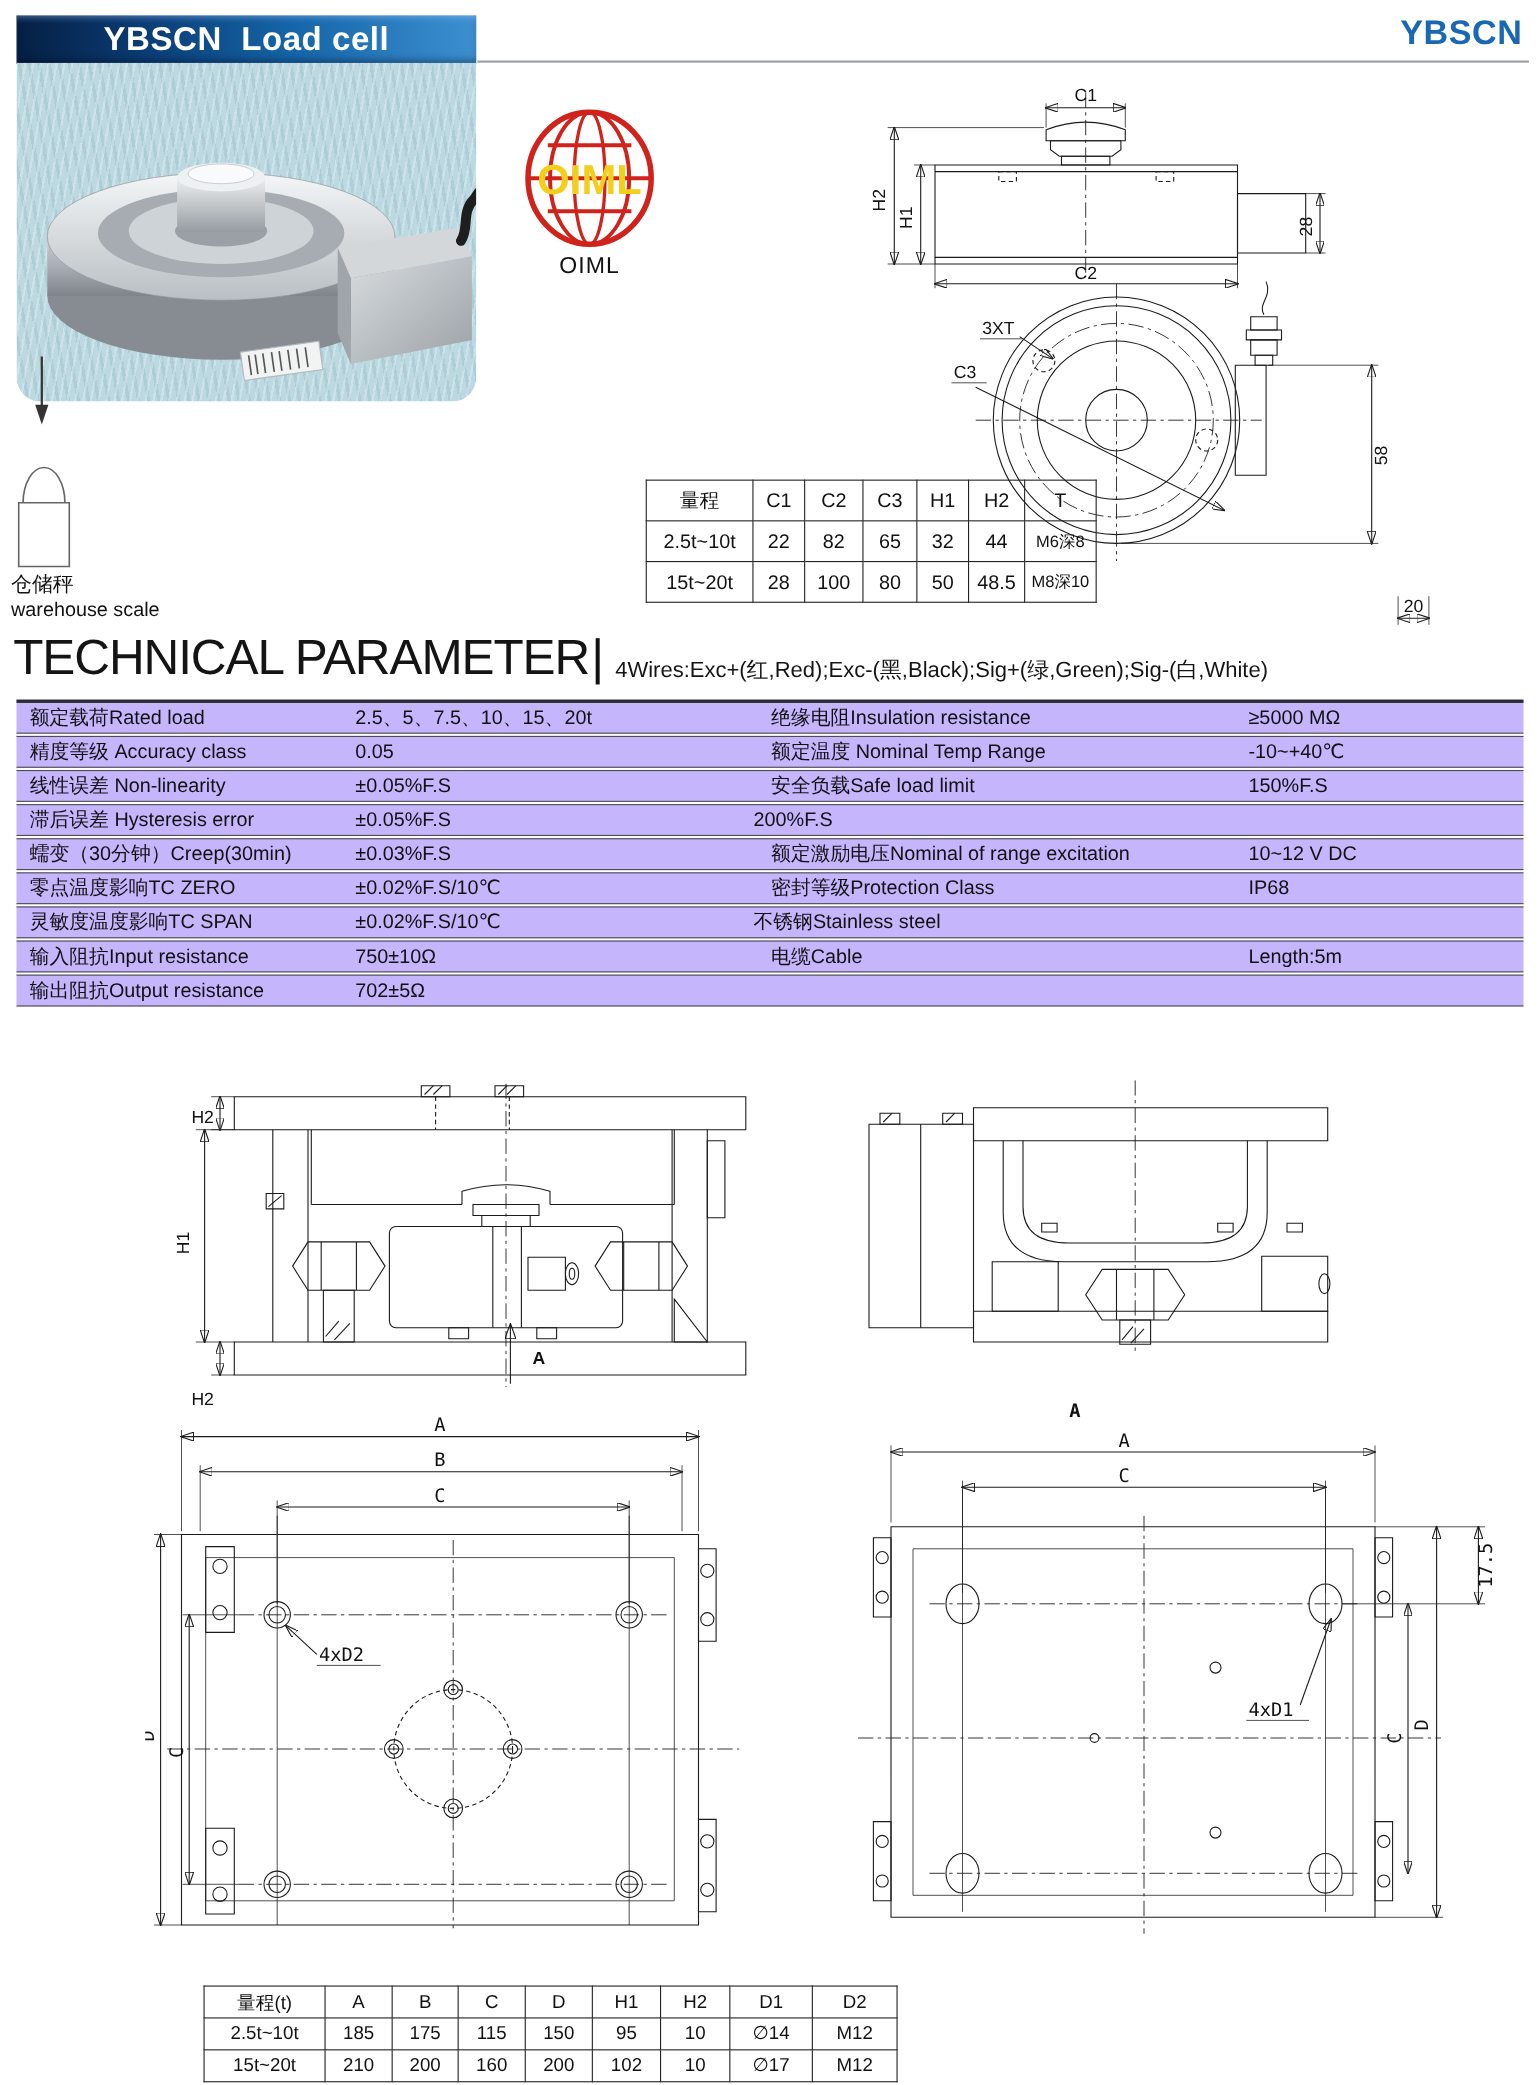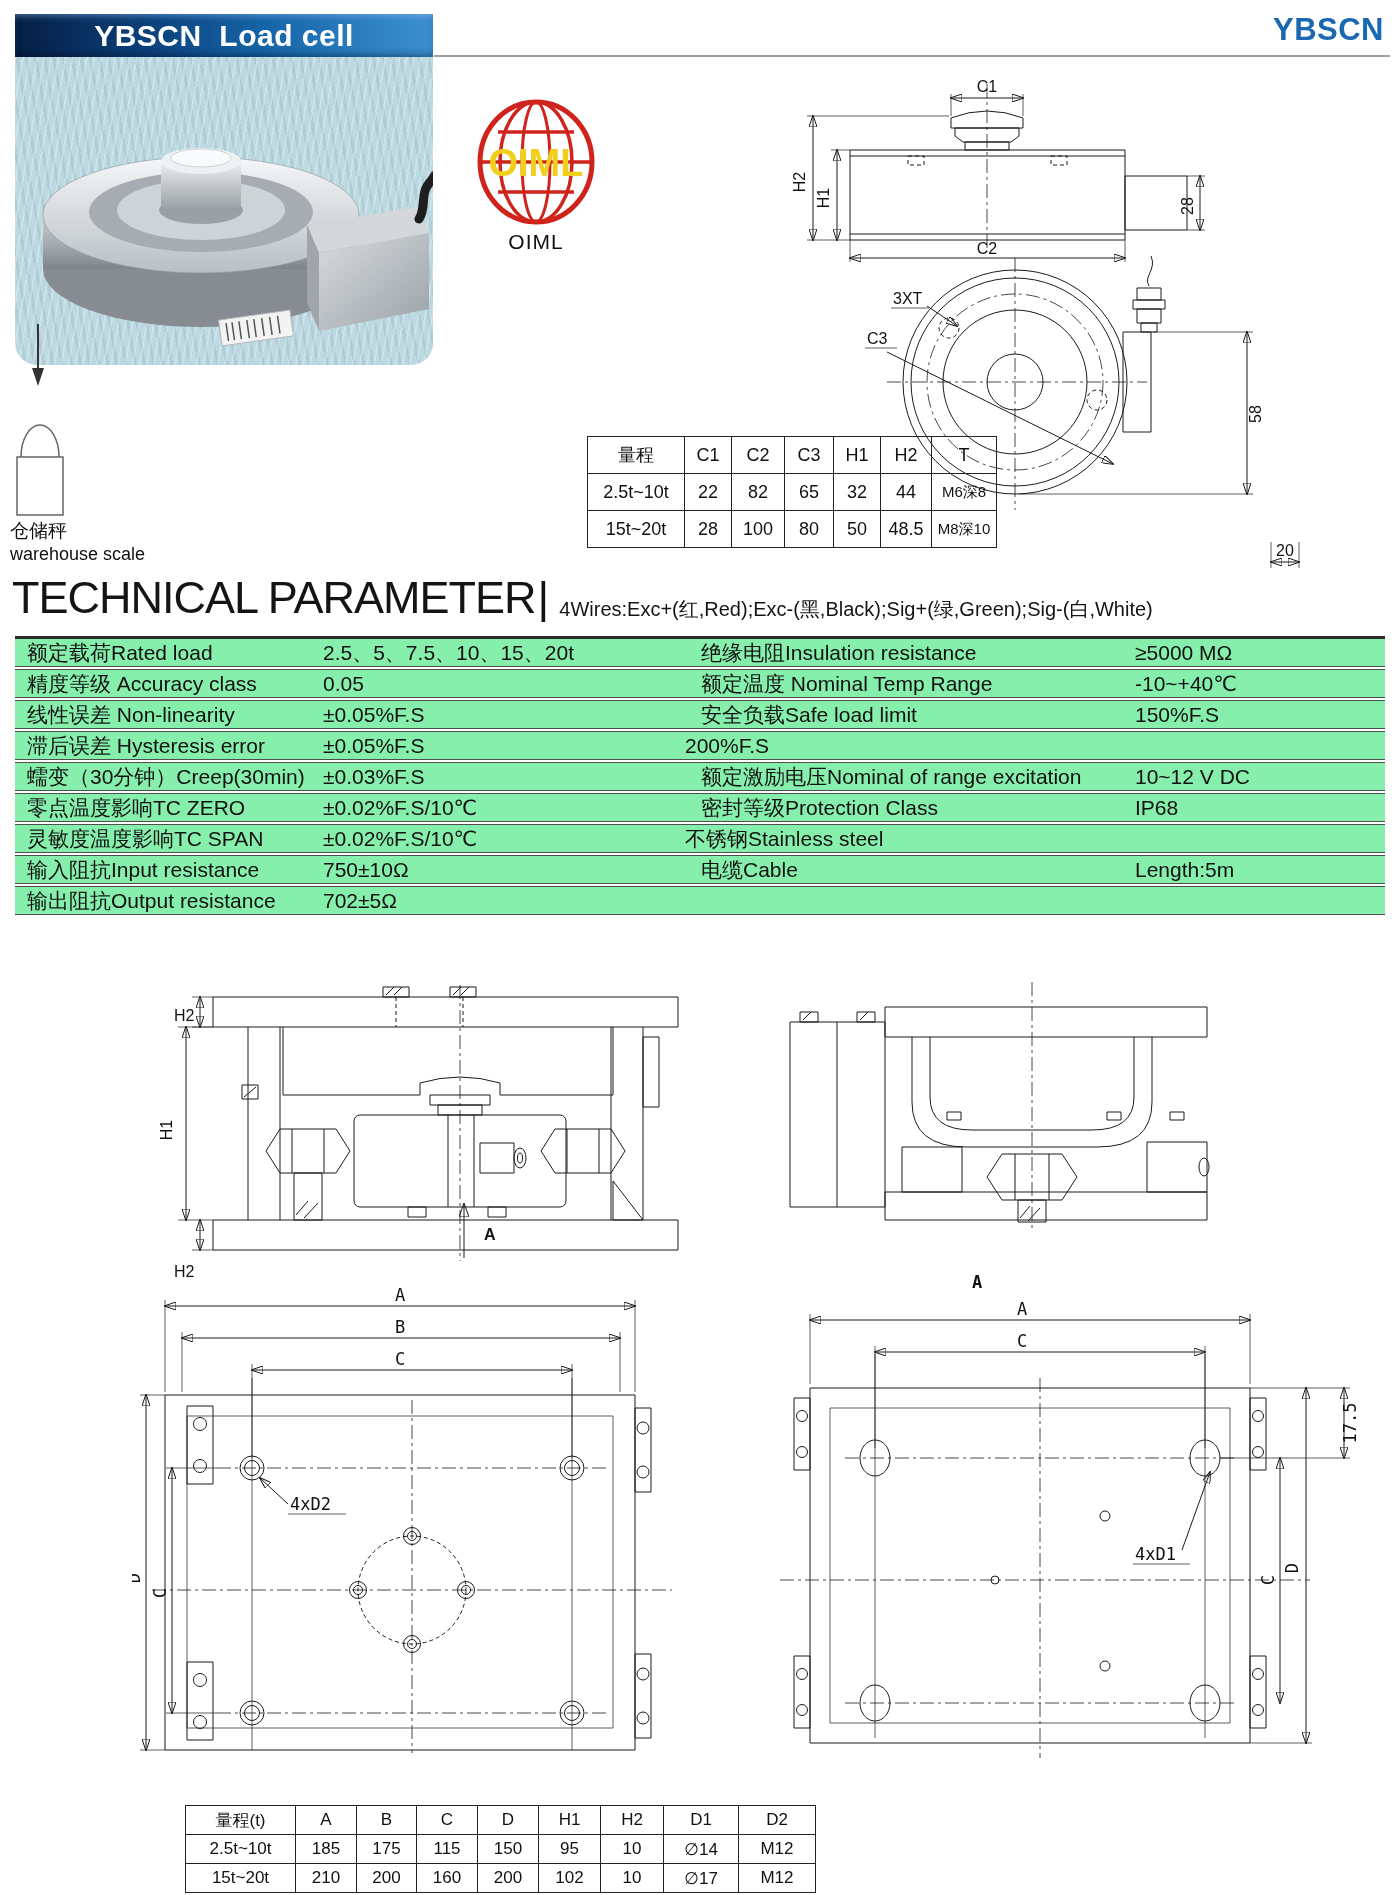--- a/index.html
+++ b/index.html
@@ -37,22 +37,22 @@
 
   
   .tech-head{left:12px;top:574px;display:flex;align-items:flex-end;}
   .tech-head .big{font-size:45px;letter-spacing:-1px;line-height:48px;color:#141414;}
   .tech-head .bar{font-size:45px;line-height:48px;margin-left:2px;}
   .tech-head .note{font-size:20px;line-height:26px;margin-left:10px;white-space:nowrap;color:#141414;}
 
   
   .ptable{left:15px;top:636px;width:1370px;}
   .prow{display:grid;grid-template-columns:293px 375px 450px 252px;align-items:center;height:27px;
-        background:#86efac;border-top:1px solid #4d4d4d;border-bottom:1px solid #4d4d4d;margin-bottom:2px;
-        font-size:21px;line-height:27px;}
+        background:#c4b5fd;border-top:1px solid #4d4d4d;border-bottom:1px solid #4d4d4d;margin-bottom:2px;
+        font-size:18px;line-height:27px;}
   .prow:first-child{border-top:3px solid #2b2b2b;}
   .prow .c1{padding-left:12px;white-space:nowrap;}
   .prow .c2{padding-left:15px;white-space:nowrap;}
   .prow .c3{padding-left:18px;white-space:nowrap;}
   .prow .c4{padding-left:2px;white-space:nowrap;}
 
   
   svg line,svg path,svg rect,svg circle,svg ellipse,svg polygon,svg polyline{vector-effect:non-scaling-stroke;}
   .dwg line,.dwg path,.dwg rect,.dwg circle,.dwg ellipse,.dwg polygon,.dwg polyline{stroke:#1b1b1b;stroke-width:1;fill:none;}
   .dwg .thin{stroke-width:.7;}

